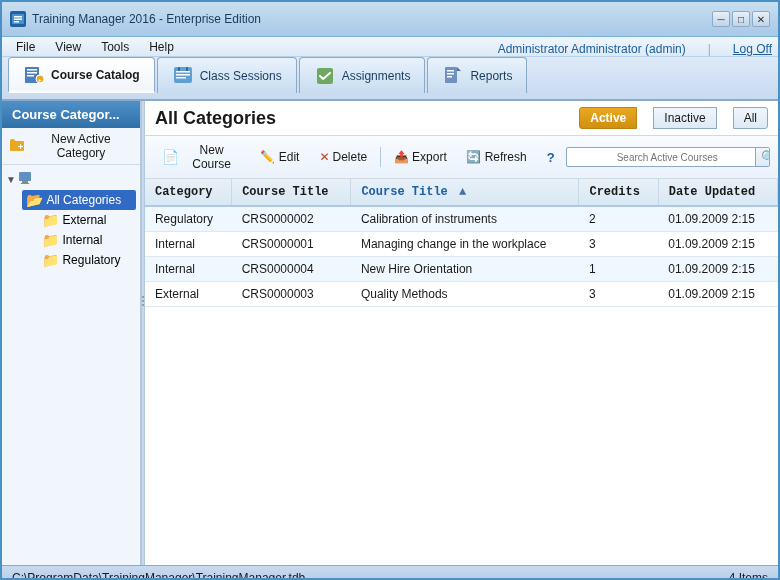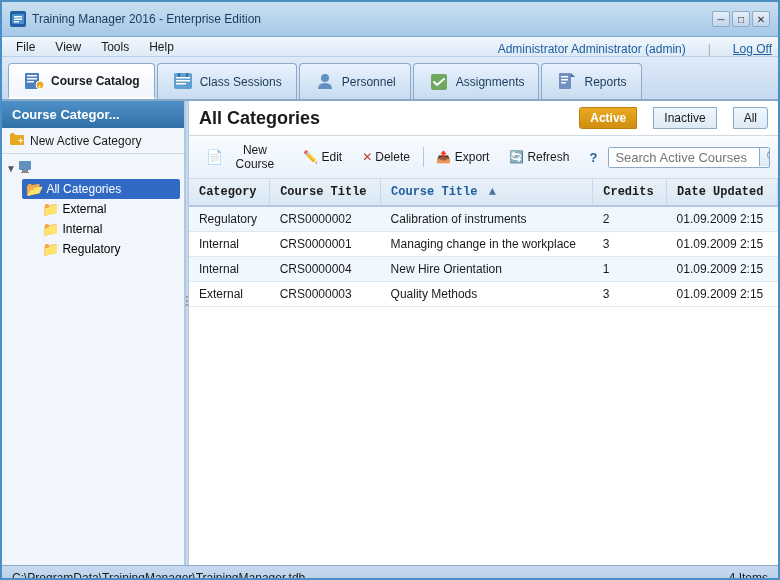--- a/index.html
+++ b/index.html
@@ -80,21 +80,20 @@
       font-size: 12px;
       color: #2060a0;
     }
     #menu-bar .separator-pipe { color: #aaa; }
 
     
     #tab-bar {
       background: linear-gradient(to bottom, #deeaf8, #c8daf0);
       height: 44px;
       display: flex;
-      align-items: flex-end;
       padding: 0 6px;
       border-bottom: 2px solid #8aaac8;
       gap: 2px;
     }
     .tab {
       display: flex;
       align-items: center;
       gap: 6px;
       padding: 6px 14px;
       background: linear-gradient(to bottom, #e8f2fc, #c8dcf0);
@@ -245,23 +244,24 @@
       align-items: center;
       border: 1px solid #8aaac8;
       border-radius: 2px;
       background: white;
       overflow: hidden;
     }
     .search-input {
       border: none;
       outline: none;
       padding: 2px 6px;
-      font-size: 13px;
+      font-size: 10px;
       width: 150px;
       color: #888;
+      margin-left: 44px;
     }
     .search-btn {
       padding: 2px 6px;
       background: linear-gradient(to bottom, #f0f6fc, #ddeaf6);
       border-left: 1px solid #8aaac8;
       cursor: pointer;
       color: #4a70a0;
     }
 
     
@@ -362,29 +362,20 @@
       <svg width="22" height="22" viewBox="0 0 22 22">
         <rect x="2" y="2" width="18" height="16" fill="#60a0d0" rx="2"></rect>
         <rect x="4" y="6" width="14" height="1.5" fill="white"></rect>
         <rect x="4" y="9" width="14" height="1.5" fill="white"></rect>
         <rect x="4" y="12" width="10" height="1.5" fill="white"></rect>
         <rect x="6" y="2" width="2" height="4" fill="#3060a0" rx="1"></rect>
         <rect x="14" y="2" width="2" height="4" fill="#3060a0" rx="1"></rect>
       </svg>
     </span>
     <span>Class Sessions</span>
-  </div>
-  <div class="tab">
-    <span class="tab-icon">
-      <svg width="22" height="22" viewBox="0 0 22 22">
-        <circle cx="11" cy="7" r="4" fill="#6090c0"></circle>
-        <path d="M4 18 Q4 12 11 12 Q18 12 18 18 Z" fill="#6090c0"></path>
-      </svg>
-    </span>
-    <span>Personnel</span>
   </div>
   <div class="tab">
     <span class="tab-icon">
       <svg width="22" height="22" viewBox="0 0 22 22">
         <rect x="3" y="3" width="16" height="16" fill="#70a860" rx="2"></rect>
         <path d="M6 11 L9 14 L16 8" stroke="white" stroke-width="2" fill="none" stroke-linecap="round"></path>
       </svg>
     </span>
     <span>Assignments</span>
   </div>

